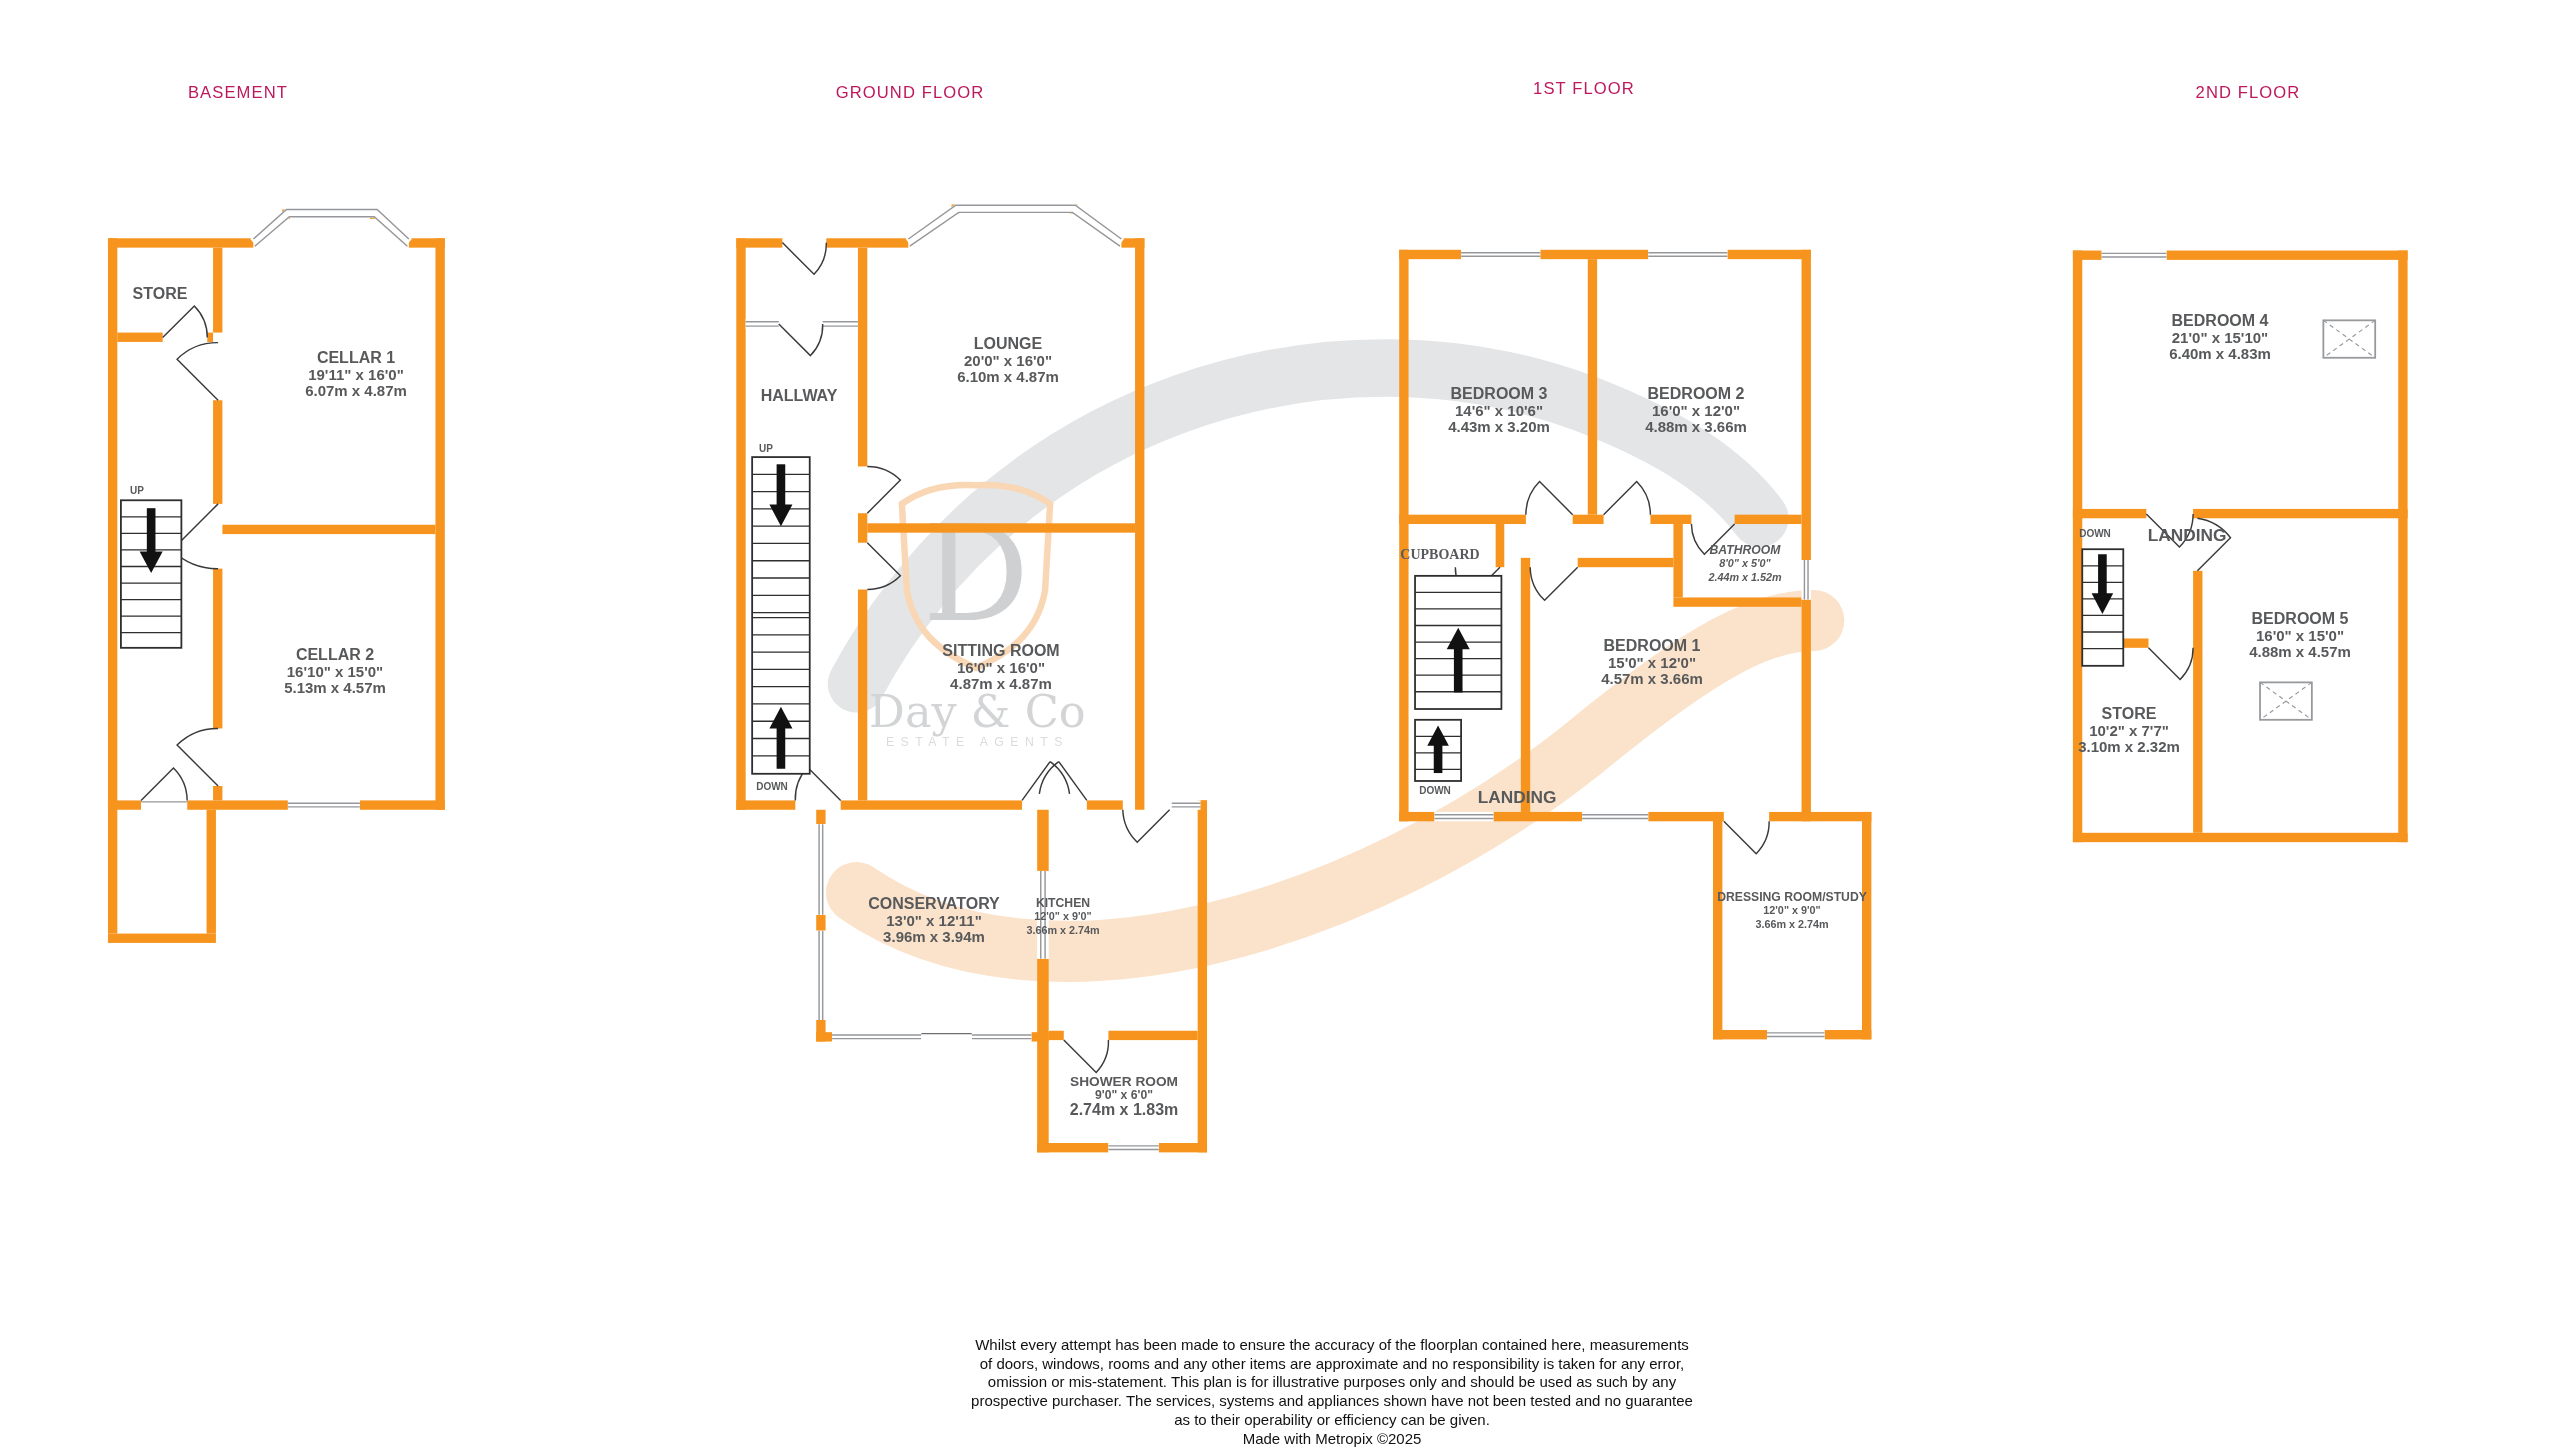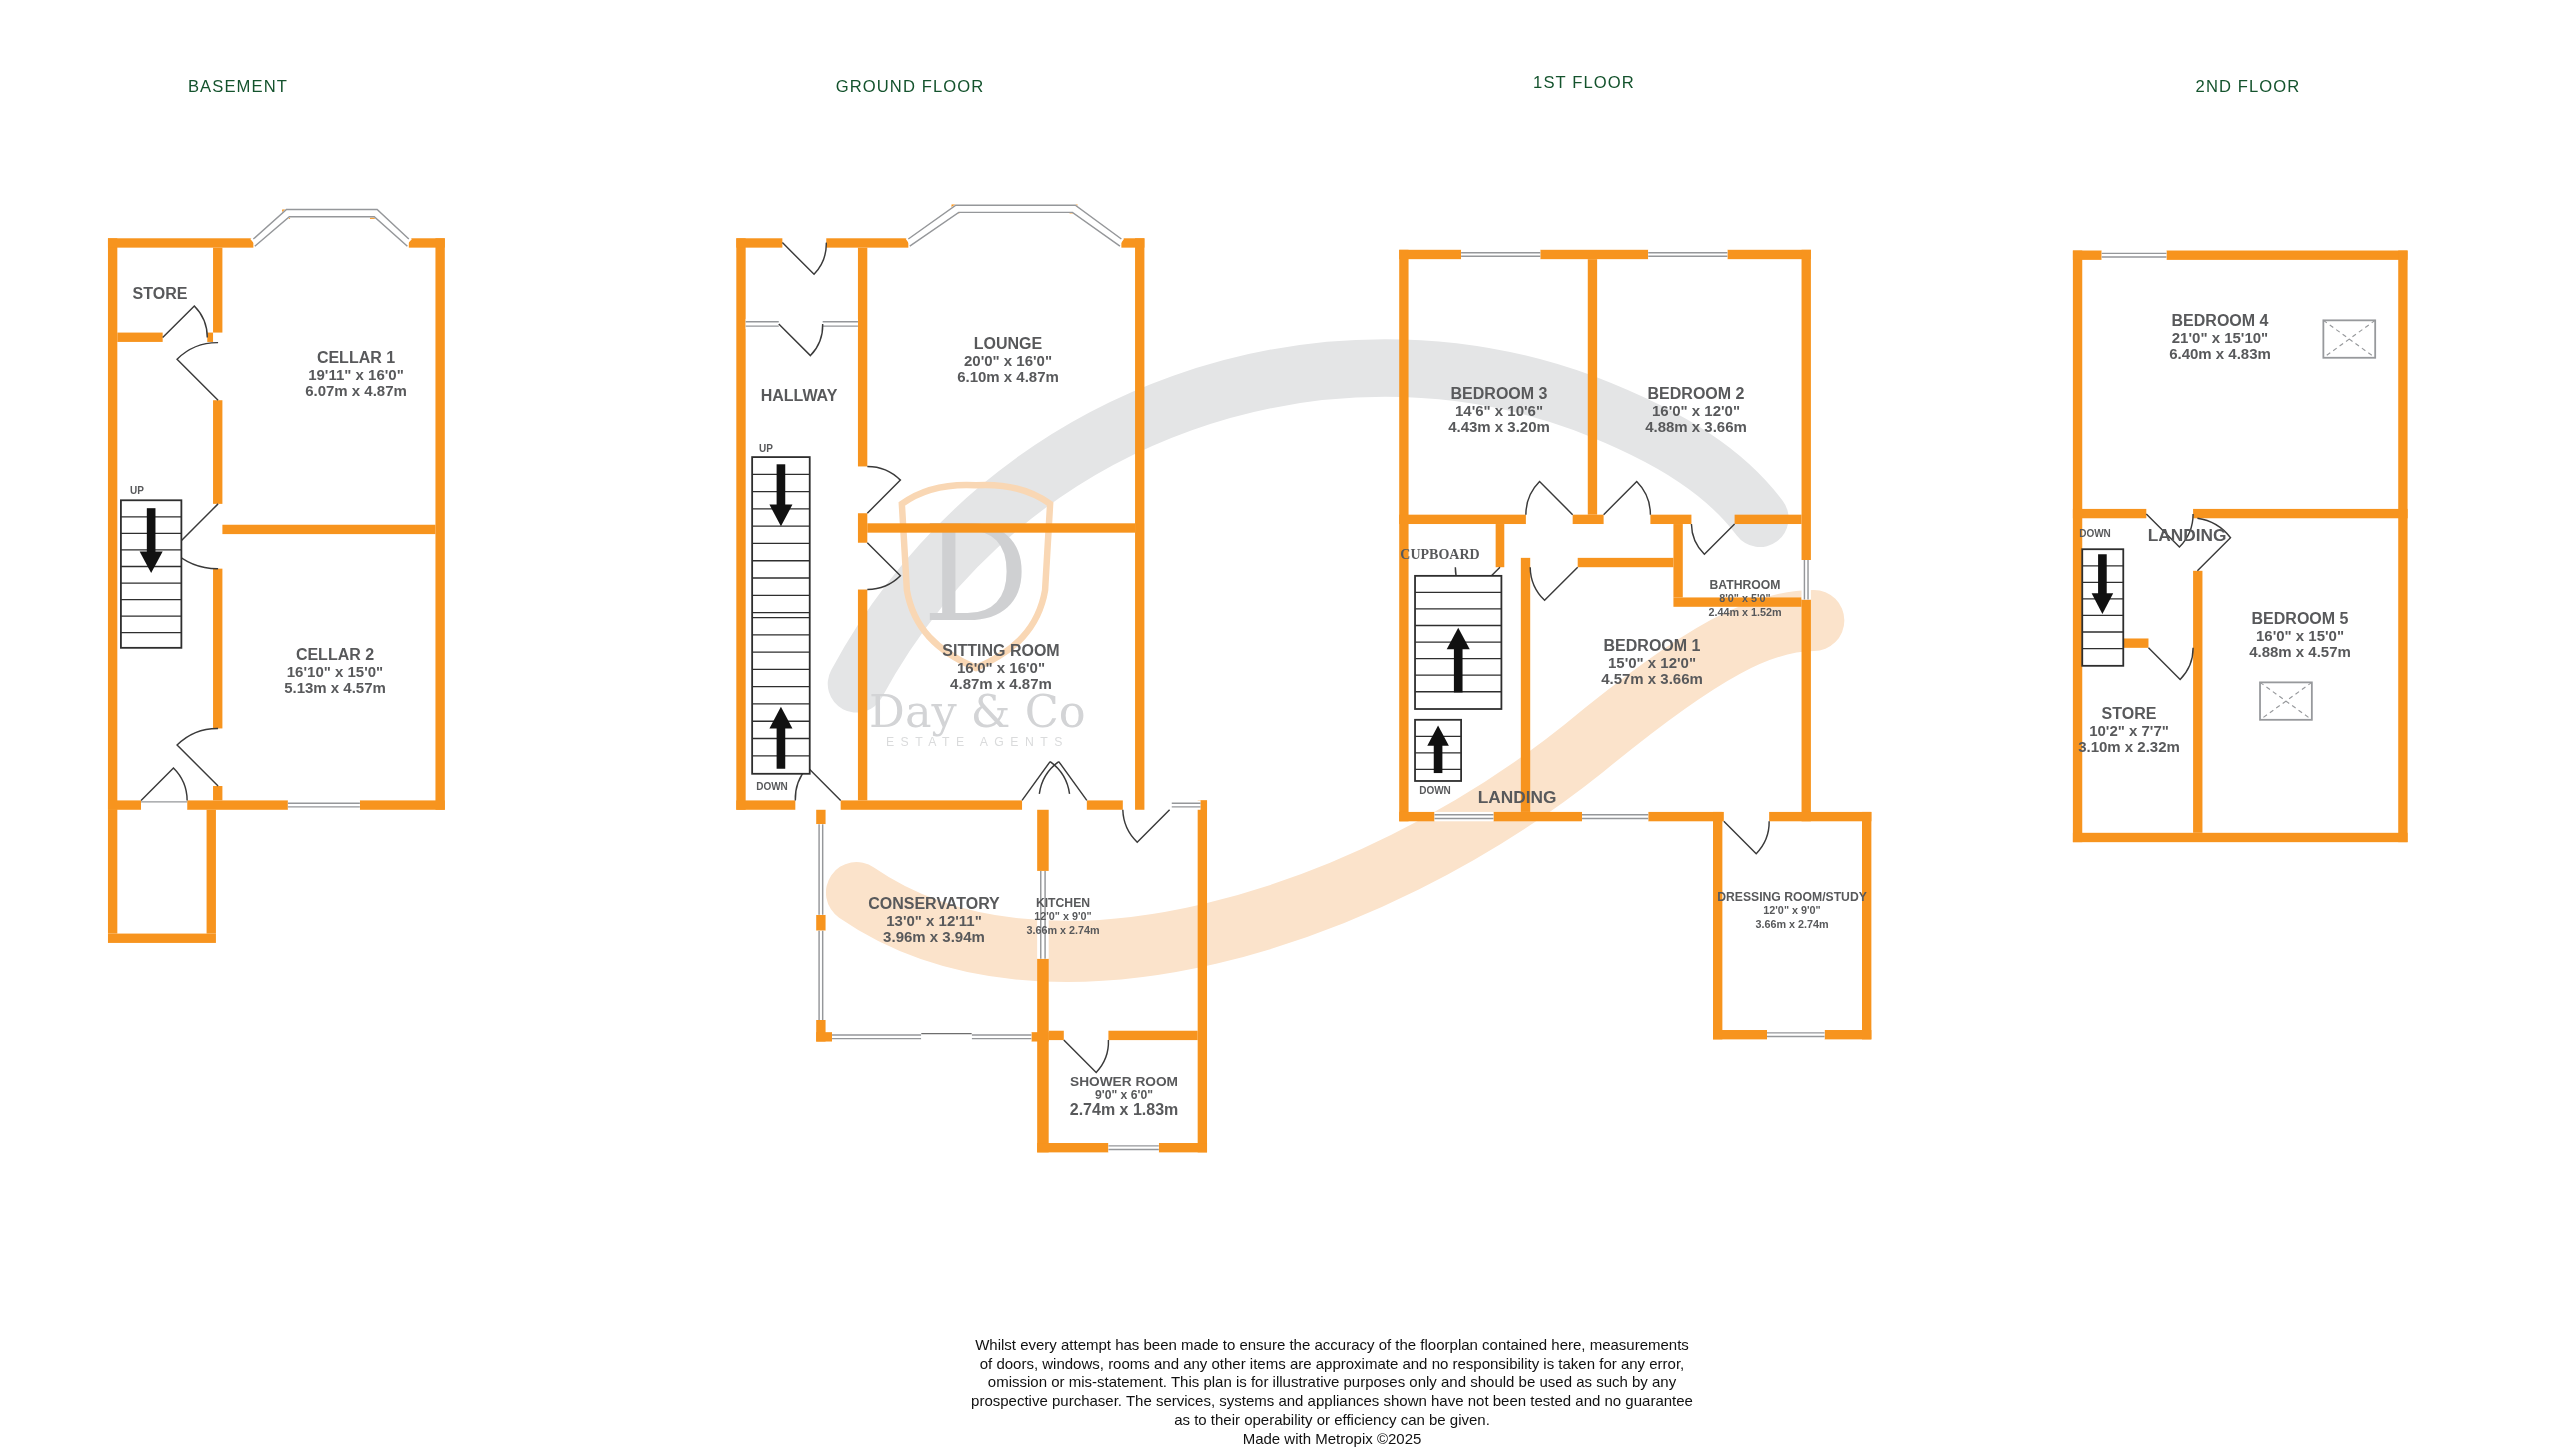--- a/index.html
+++ b/index.html
@@ -1,19 +1,19 @@
 <!DOCTYPE html>
 <html style="font-size:11.5px"><head>
 <meta charset="utf-8">
 <style>
   html,body{margin:0;padding:0;background:#ffffff;}
   body{font-family:"Liberation Sans", sans-serif;}
   #canvas{position:relative;width:2576px;height:1454px;background:#ffffff;overflow:hidden;}
   #plan-svg{position:absolute;left:0;top:0;}
-  .ftitle{position:absolute;transform:translate(-50%,-50%);color:#14532d;font-size:16.6px;letter-spacing:1.1px;white-space:nowrap;}
+  .ftitle{position:absolute;transform:translate(-50%,-50%);color:#be185d;font-size:16.6px;letter-spacing:1.1px;white-space:nowrap;margin-top:6px;}
   .rlabel{position:absolute;transform:translate(-50%,-50%);text-align:center;color:#58595b;font-weight:bold;white-space:nowrap;}
   .rlabel .l1{font-size:16px;line-height:16.6px;}
   .rlabel .l2{font-size:15px;line-height:16.6px;}
   .rlabel.small .l1{font-size:12.2px;line-height:14.4px;}
   .rlabel.small .l2{font-size:10.8px;line-height:13.7px;}
   .rlabel.tiny{font-size:10.8px;}
   .rlabel.big1{font-size:17.3px;margin-left:46px;}
   .disclaimer{position:absolute;left:1332px;top:1336px;transform:translateX(-50%);text-align:center;color:#111111;font-size:15px;line-height:18.7px;white-space:nowrap;}
 </style>
 </head>
@@ -325,21 +325,21 @@
 <div class="rlabel" style="left:1499px;top:411px;">
   <div class="l1">BEDROOM 3</div>
   <div class="l2">14'6"  x 10'6"</div>
   <div class="l2">4.43m  x 3.20m</div>
 </div>
 <div class="rlabel" style="left:1696px;top:411px;">
   <div class="l1">BEDROOM 2</div>
   <div class="l2">16'0"  x 12'0"</div>
   <div class="l2">4.88m  x 3.66m</div>
 </div>
-<div class="rlabel small" style="left:1745px;top:599px;">
+<div class="rlabel small" style="left:1745px;top:564px;font-style:italic;">
   <div class="l1">BATHROOM</div>
   <div class="l2">8'0"  x 5'0"</div>
   <div class="l2">2.44m  x 1.52m</div>
 </div>
 <div class="rlabel" style="left:1652px;top:663px;">
   <div class="l1">BEDROOM 1</div>
   <div class="l2">15'0"  x 12'0"</div>
   <div class="l2">4.57m  x 3.66m</div>
 </div>
 <div class="rlabel small" style="left:1440px;top:555px;">

